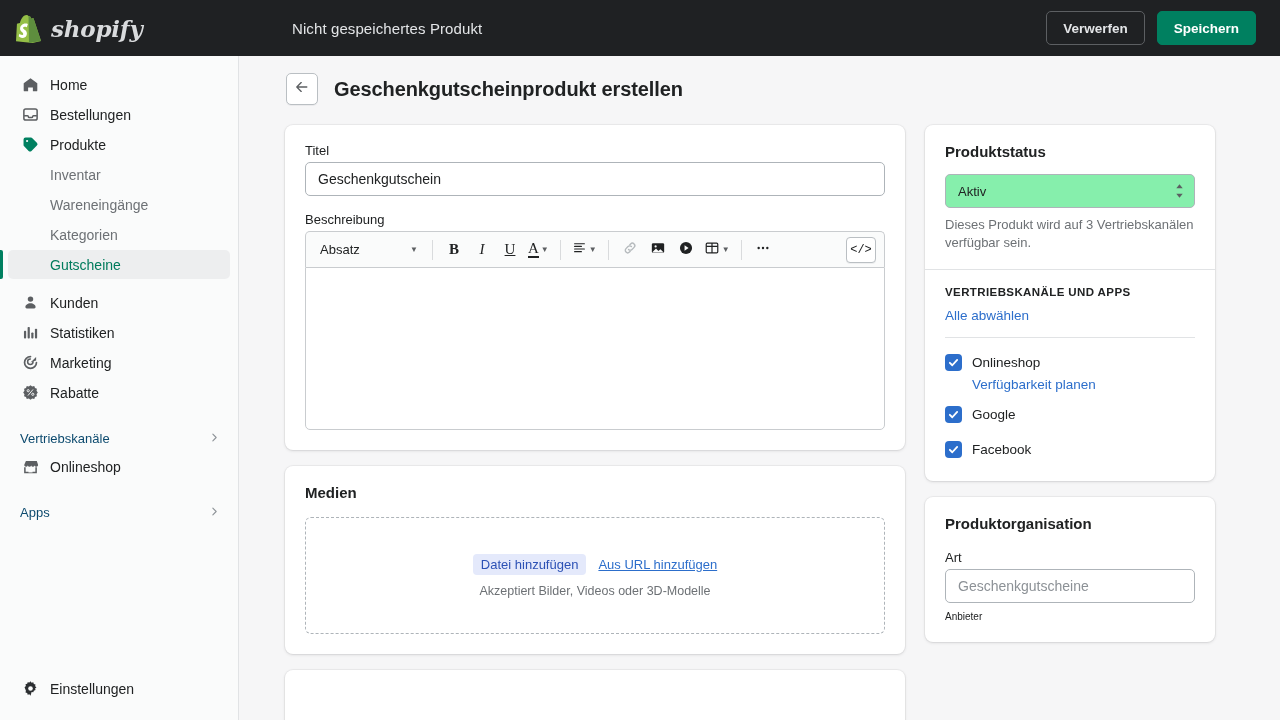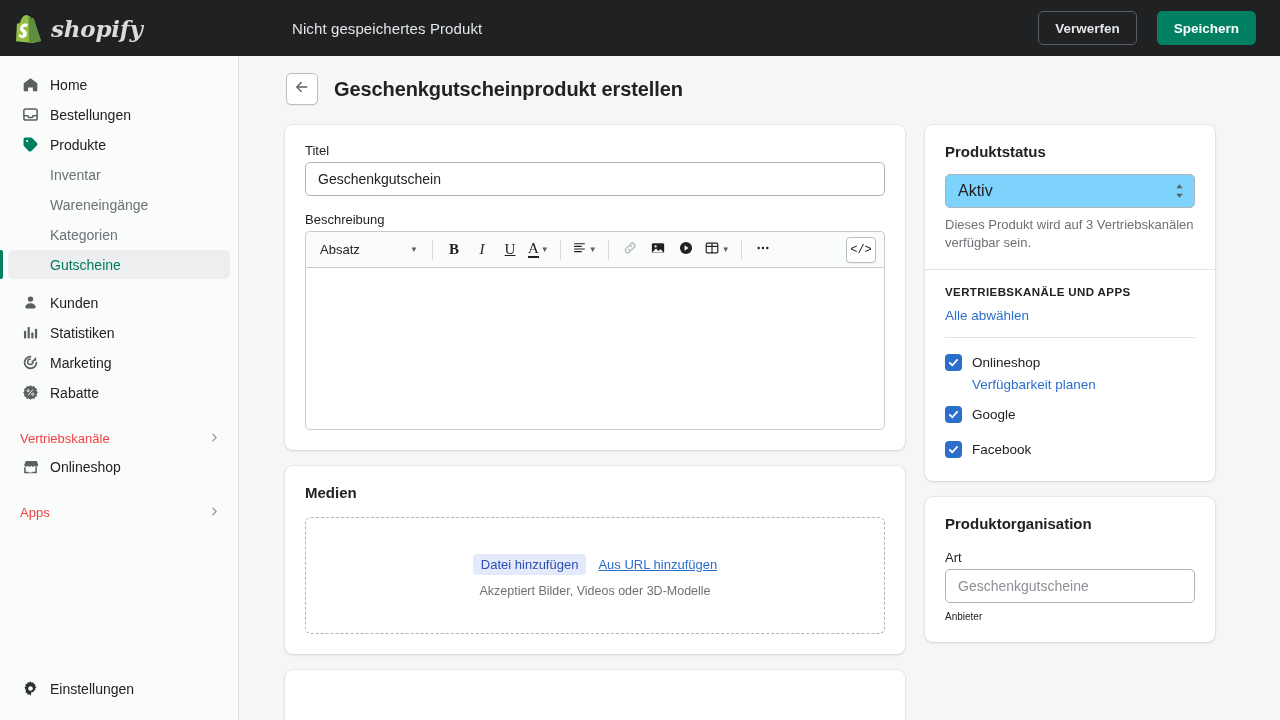--- a/index.html
+++ b/index.html
@@ -39,21 +39,21 @@
   }
   .topbar-title {
     flex: 1;
     text-align: left;
     padding-left: 53px;
     font-size: 15px;
     color: #e3e5e7;
     letter-spacing: .1px;
   }
   .topbar-actions {
-    display: flex; align-items: flex-end; gap: 20px;
+    display: flex; align-items: flex-end; gap: 12px;
     padding-right: 24px;
   }
   .btn-discard {
     height: 34px; padding: 0 16px;
     background: transparent;
     border: 1px solid #5c5f62;
     border-radius: 5px;
     color: #e3e5e7;
     font-size: 13.5px; font-weight: 600;
     font-family: "Liberation Sans", sans-serif;
@@ -119,21 +119,21 @@
   }
   .nav-sub-wrap { position: relative; display: flex; }
   .nav-sub-wrap .nav-sub { flex: 1; }
   .nav-spacer { height: 16px; }
   .nav-section {
     display: flex; align-items: center; justify-content: space-between;
     height: 28px;
     margin: 0 8px;
     padding: 0 10px 0 12px;
     font-size: 13px;
-    color: #ef4444;
+    color: #0c4a6e;
     cursor: pointer;
   }
   .chev { color: #8c9196; font-size: 13px; line-height: 1; }
   .nav-bottom { margin-top: auto; padding-bottom: 16px; }
 
   
   .main {
     position: absolute; top: 56px; left: 239px;
     width: 1041px; height: 664px;
     overflow: hidden;
@@ -269,23 +269,23 @@
     cursor: pointer;
   }
   .dz-hint { font-size: 12.5px; color: #6d7175; }
 
   
   .select-wrap { position: relative; }
   .select-input {
     width: 100%; height: 34px;
     border: 1px solid #aeb4b9;
     border-radius: 5px;
-    background: #7dd3fc;
+    background: #86efac;
     padding: 0 34px 0 12px;
-    font-size: 16px; color: #202223;
+    font-size: 13px; color: #202223;
     display: flex; align-items: center;
     cursor: pointer;
   }
   .select-arrows {
     position: absolute; right: 10px; top: 50%;
     transform: translateY(-50%);
     display: flex; flex-direction: column;
     line-height: 0; color: #5c5f62;
   }
   .help-text { font-size: 13px; color: #6d7175; margin-top: 8px; line-height: 1.42; }

